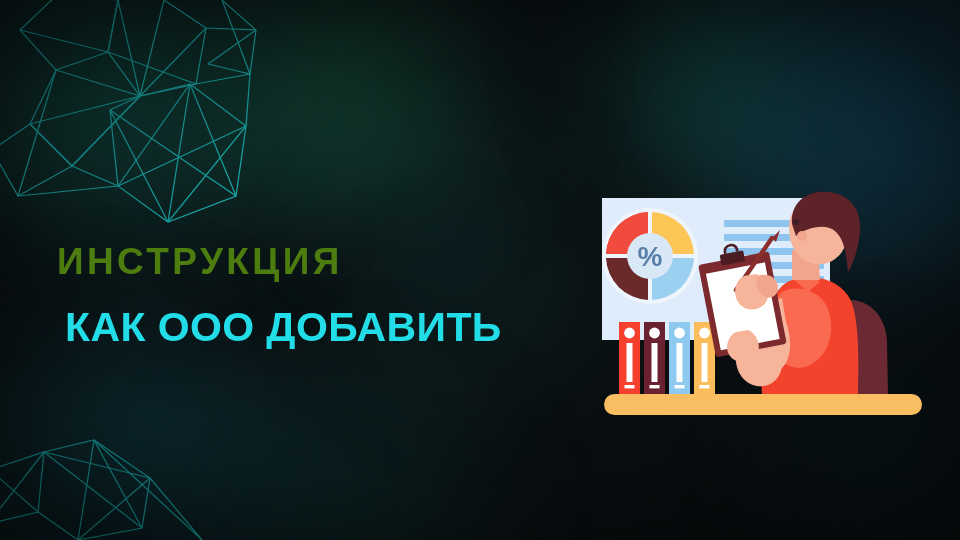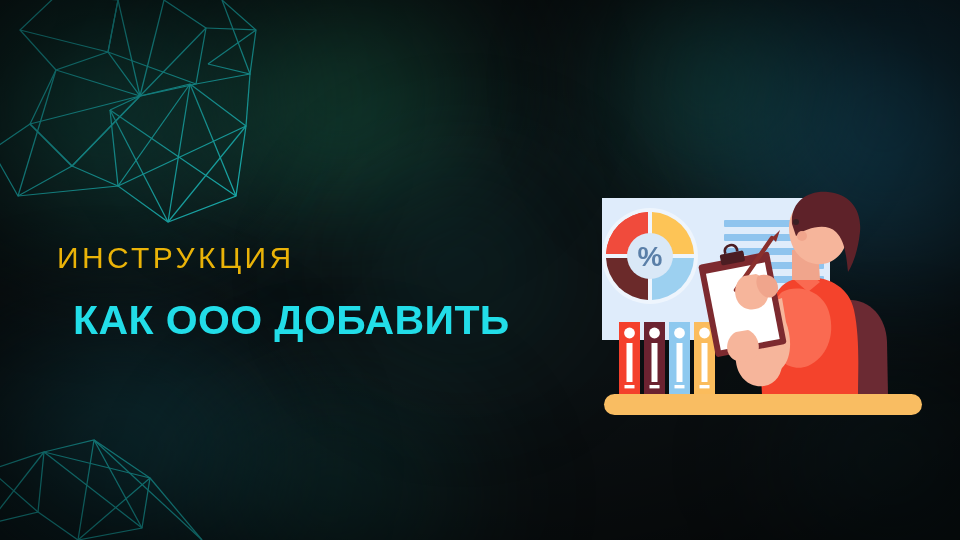--- a/index.html
+++ b/index.html
@@ -60,35 +60,35 @@
   }
 
   
   .text-block {
     position: absolute;
     left: 57px;
     top: 243px;
     width: 520px;
   }
   .eyebrow {
-    color: #eab308;
-    font-size: 30px;
-    font-weight: 400;
+    color: #4d7c0f;
+    font-size: 37px;
+    font-weight: 700;
     letter-spacing: 3.4px;
     line-height: 1;
     margin: 0 0 20px 0;
     white-space: nowrap;
   }
   .headline {
     color: #22dde8;
     font-size: 41px;
     font-weight: 700;
     letter-spacing: 0.4px;
     line-height: 1.32;
-    margin: 16px;
+    margin: 8px;
     white-space: nowrap;
   }
 
   
   .illo {
     position: absolute;
     left: 586px;
     top: 180px;
     width: 350px;
     height: 250px;

